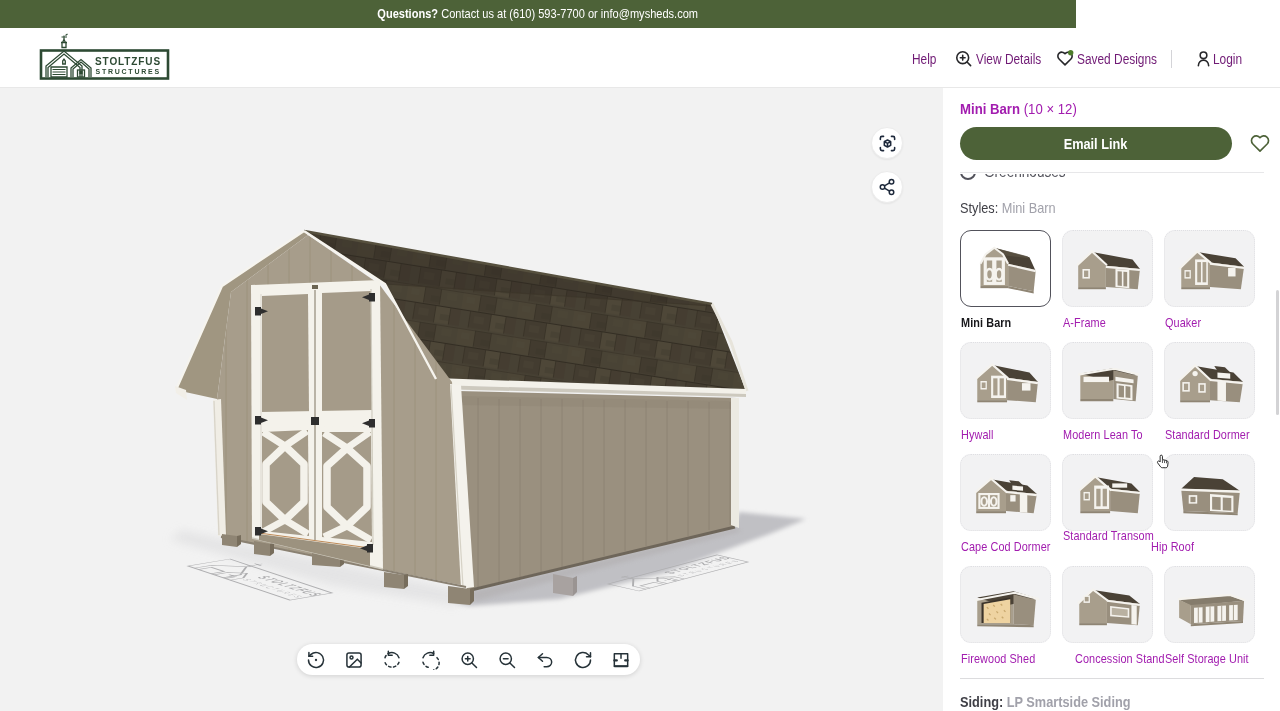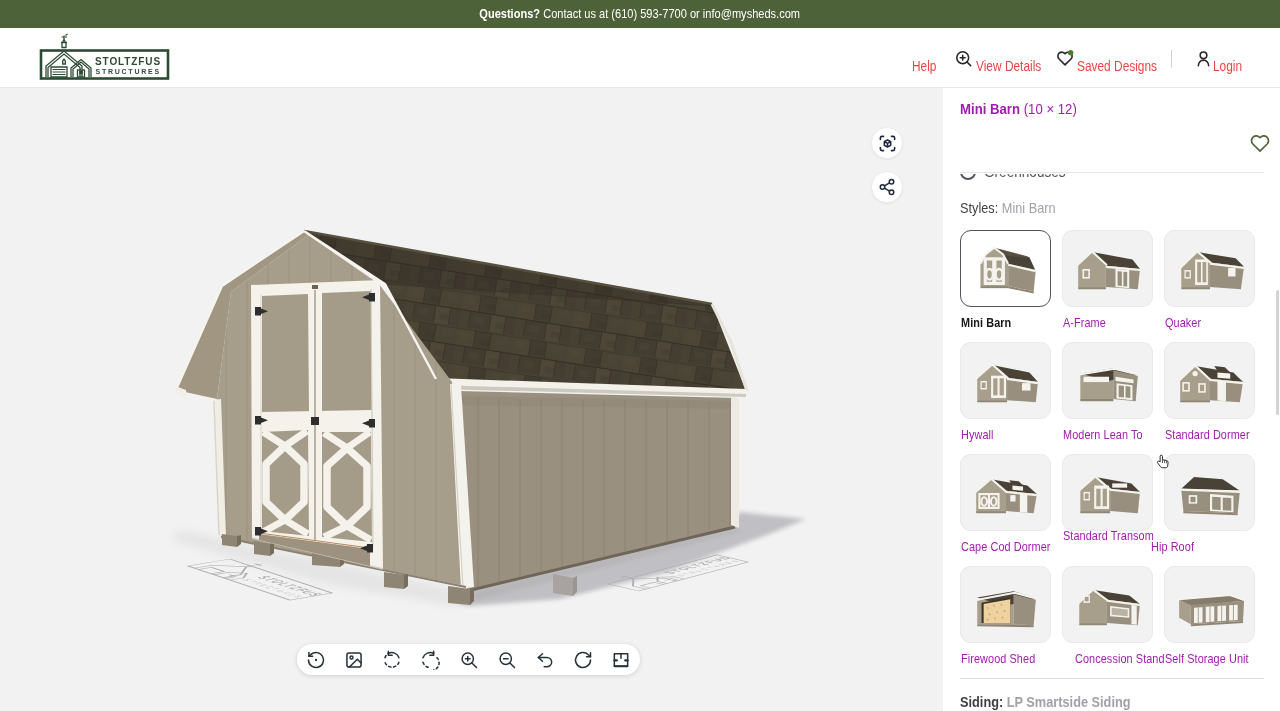--- a/index.html
+++ b/index.html
@@ -1,24 +1,24 @@
 <!DOCTYPE html>
 <html><head><meta charset="utf-8">
 <style>
 *{margin:0;padding:0;box-sizing:border-box;}
 html,body{width:1280px;height:711px;overflow:hidden;background:#fff;
   font-family:"Liberation Sans",sans-serif;}
-.topbar{position:absolute;left:0;top:0;width:1280px;height:28px;background:#4d6238;
+.topbar{position:absolute;left:0;top:0;width:1076px;height:28px;background:#4d6238;
   color:#fff;font-size:13px;text-align:center;line-height:28px;}
 .sx{display:inline-block;transform:scaleX(.85);transform-origin:0 50%;white-space:nowrap;}
 .sxc{display:inline-block;transform:scaleX(.85);transform-origin:50% 50%;white-space:nowrap;}
 .topbar b{font-weight:700;}
 .header{position:absolute;left:0;top:28px;width:1280px;height:60px;background:#fff;
   border-bottom:1px solid #e8e8e8;}
-.nav-t{position:absolute;color:#ef4444;font-size:14px;top:30px;}
+.nav-t{position:absolute;color:#701a75;font-size:14px;top:23px;}
 .nav-i{position:absolute;top:21px;}
 .canvas{position:absolute;left:0;top:88px;width:943px;height:623px;background:#f2f2f2;overflow:hidden;}
 .sb{position:absolute;left:943px;top:88px;width:337px;height:623px;background:#fff;}
 .fbtn{position:absolute;width:32px;height:32px;border-radius:50%;background:#fff;
   border:1px solid #ececec;box-shadow:0 1px 2px rgba(0,0,0,0.06);display:flex;align-items:center;justify-content:center;}
 .toolbar{position:absolute;left:297px;top:556px;width:343px;height:31px;border-radius:16px;
   background:#fff;box-shadow:0 1px 5px rgba(0,0,0,0.14);display:flex;align-items:center;
   justify-content:space-between;padding:0 9px;}
 .tb-title{position:absolute;left:17px;top:12px;font-size:15.5px;color:#a21caf;}
 .tb-title b{font-weight:700;}
@@ -288,20 +288,21 @@
       <svg width="20" height="20" viewBox="0 0 24 24" fill="none" stroke="#263238" stroke-width="1.8" stroke-linecap="round" stroke-linejoin="round">
         <rect x="4" y="4.5" width="16" height="15"></rect>
         <path d="M12 4.5v5.5"></path>
         <path d="M4 12.5h3M17 12.5h3" stroke-width="2.6"></path>
         <path d="M4.5 19.5h15" stroke-width="2.6"></path>
       </svg>
     </div>
 </div>
 <div class="sb">
 <div class="tb-title"><span class="sx"><b>Mini Barn</b> (10 × 12)</span></div>
+<div class="btn"><span class="sxc">Email Link</span></div>
 <svg class="sbheart" width="22" height="22" viewBox="0 0 24 24" fill="none">
       <path d="M19.8 13.06 12 20.78l-7.8-7.72A5.2 5.2 0 1 1 12 6.21a5.2 5.2 0 1 1 7.8 6.85" stroke="#4d6238" stroke-width="1.8" stroke-linejoin="round"></path>
     </svg>
 <div class="clipRow">
       <div class="inner">
         <span class="radioc"></span>
         <span class="sx">Greenhouses</span>
       </div>
     </div>
 <div class="hr1"></div>

